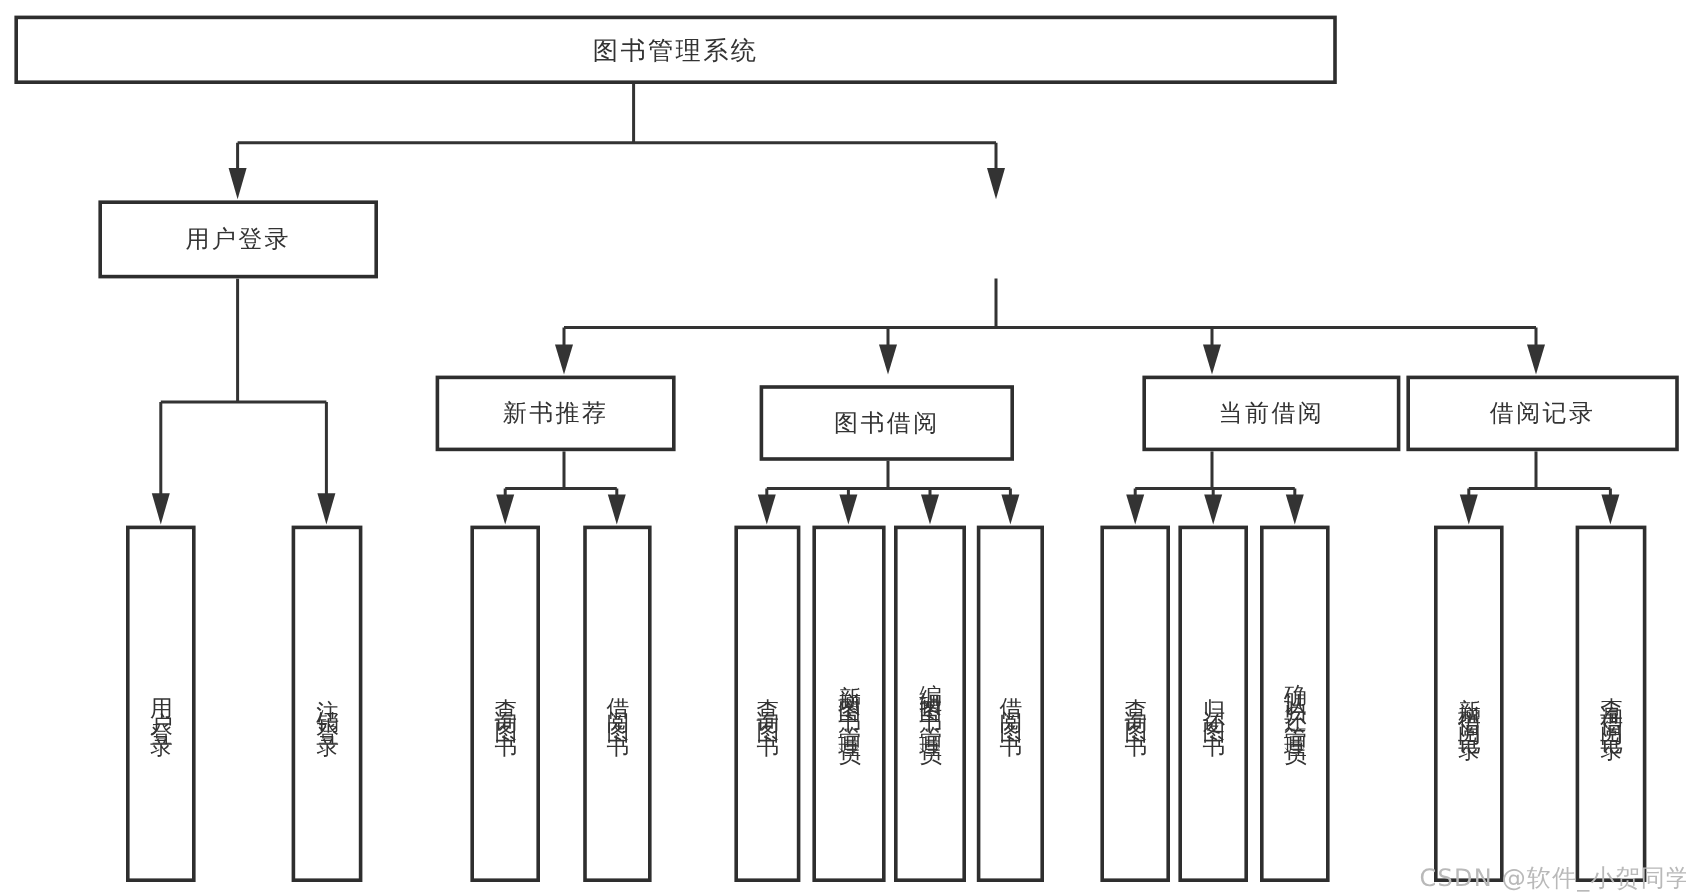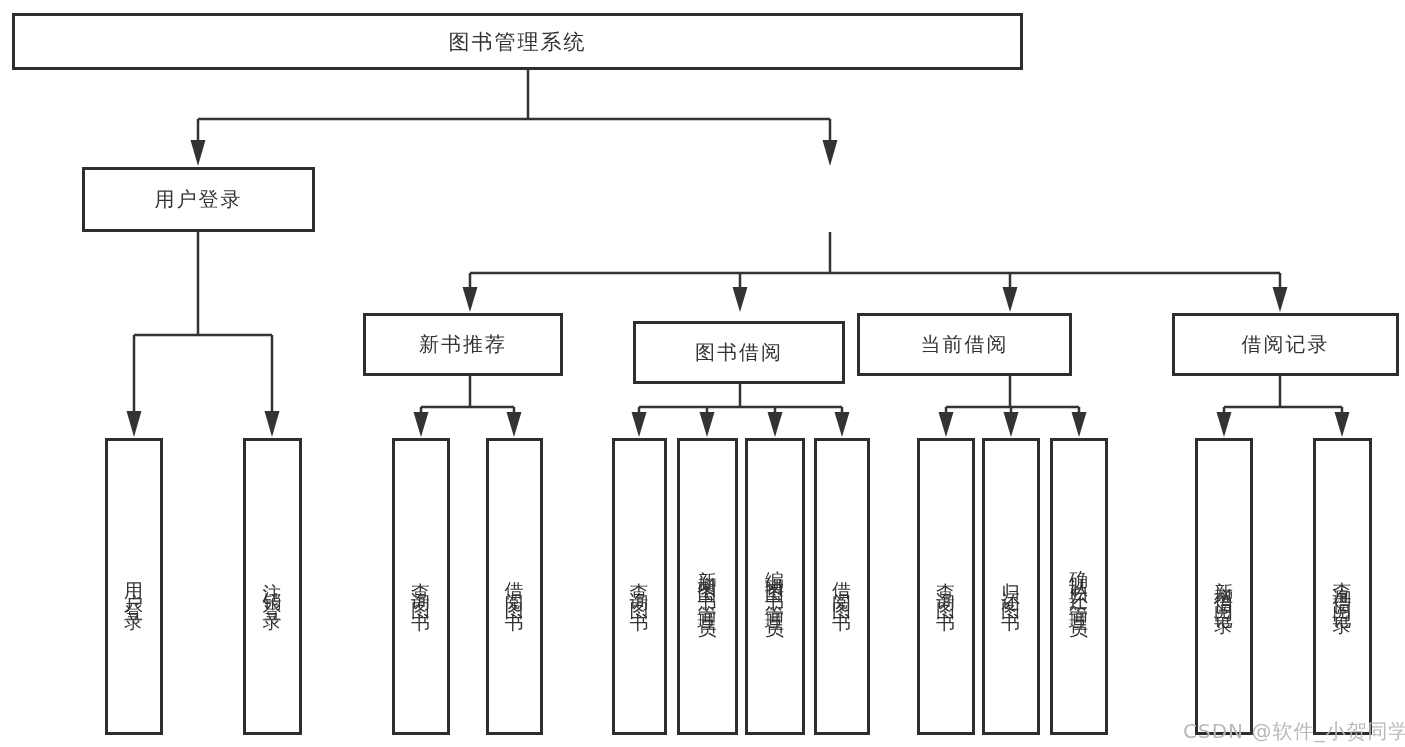--- a/index.html
+++ b/index.html
@@ -64,27 +64,27 @@
     <path class="cline" d="M1010,376 V407 M946,407 H1079 M946,407 V414 M1011,407 V414 M1079,407 V414"></path>
     <polygon class="ahead" points="938.5,412 953.5,412 946,437"></polygon>
     <polygon class="ahead" points="1003.5,412 1018.5,412 1011,437"></polygon>
     <polygon class="ahead" points="1071.5,412 1086.5,412 1079,437"></polygon>
 
     <path class="cline" d="M1280,376 V407 M1224,407 H1342 M1224,407 V414 M1342,407 V414"></path>
     <polygon class="ahead" points="1216.5,412 1231.5,412 1224,437"></polygon>
     <polygon class="ahead" points="1334.5,412 1349.5,412 1342,437"></polygon>
   </svg>
 
-  <div class="hnode root" style="left:12px;top:13px;width:1011px;height:57px;">图书管理系统</div>
+  <div class="hnode root" style="left:12px;top:13px;width:1102px;height:57px;">图书管理系统</div>
 
   <div class="hnode" style="left:82px;top:167px;width:233px;height:65px;">用户登录</div>
 
   <div class="hnode" style="left:363px;top:313px;width:200px;height:63px;">新书推荐</div>
   <div class="hnode" style="left:633px;top:321px;width:212px;height:63px;">图书借阅</div>
-  <div class="hnode" style="left:857px;top:313px;width:215px;height:63px;">当前借阅</div>
+  <div class="hnode" style="left:952px;top:313px;width:215px;height:63px;">当前借阅</div>
   <div class="hnode" style="left:1172px;top:313px;width:227px;height:63px;">借阅记录</div>
 
   <div class="vnode" style="left:105px;width:58px;">
     <span>用户登录</span>
   </div>
   <div class="vnode" style="left:243px;width:59px;">
     <span>注销登录</span>
   </div>
 
   <div class="vnode" style="left:392px;width:58px;">

